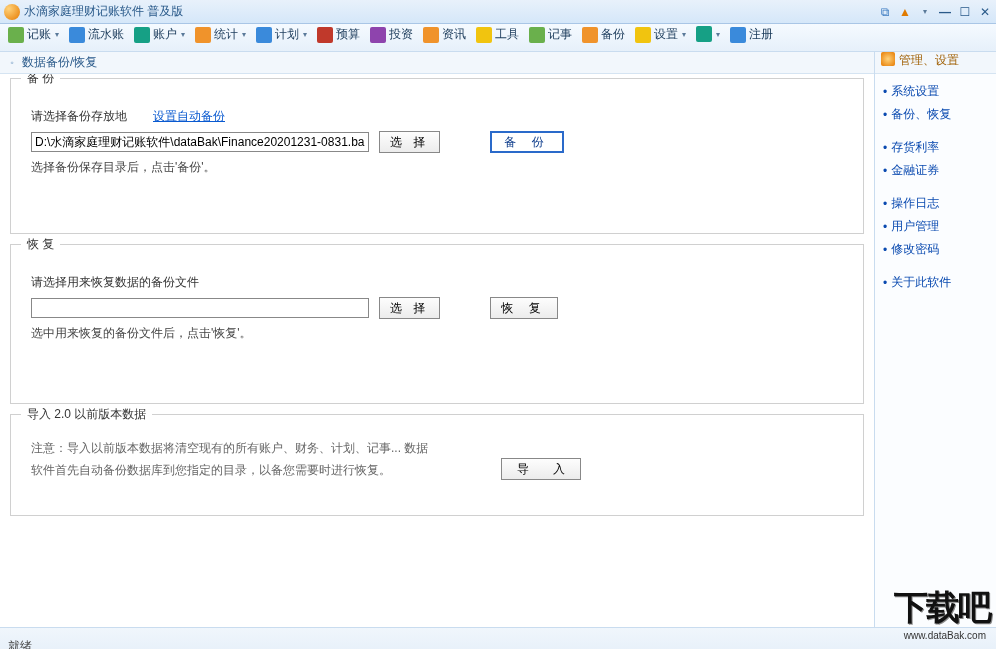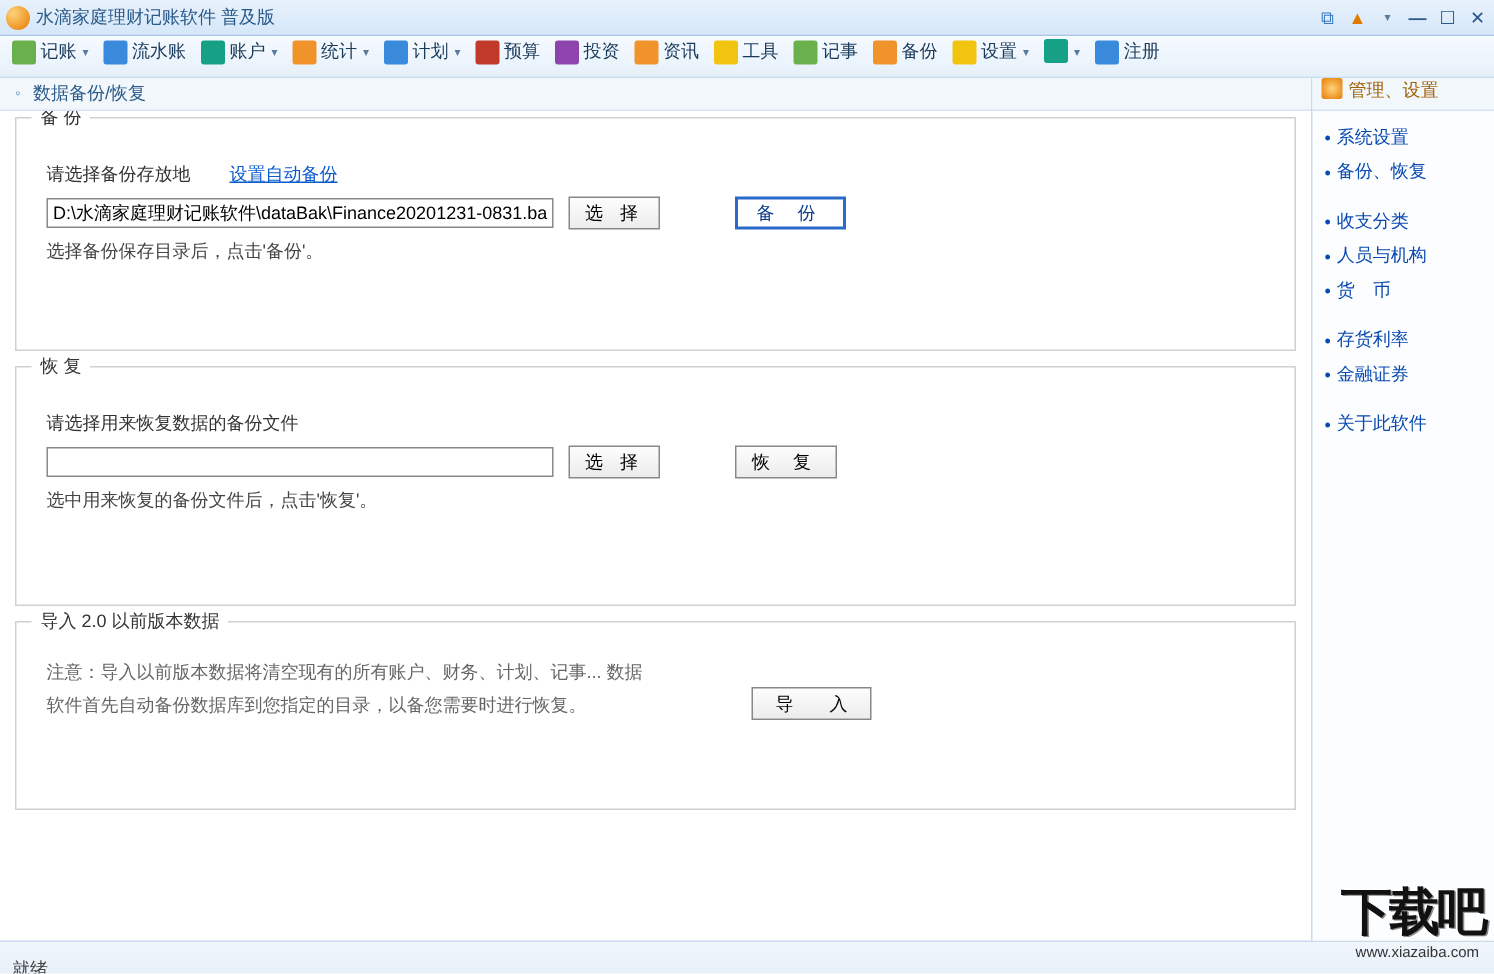--- a/index.html
+++ b/index.html
@@ -36,21 +36,21 @@
 .sidebar-group { margin-bottom: 10px; }
 .sidebar-link { display: flex; align-items: center; gap: 4px; color: #0a4ab0; padding: 3px 0; cursor: pointer; }
 .sidebar-link::before { content: "•"; color: #0a4ab0; }
 .statusbar { height: 38px; background: linear-gradient(#f0f6fc,#e2edf8); border-top: 1px solid #c9dcef; display: flex; align-items: center; padding: 0 8px; color: #444; }
 .watermark { position: absolute; right: 6px; bottom: 18px; font-size: 34px; font-weight: 700; color: #111; font-family: "SimHei", sans-serif; letter-spacing: -2px; text-shadow: 1px 1px #888; pointer-events: none; }
 .watermark-sub { position: absolute; right: 10px; bottom: 8px; font-size: 10px; color: #333; pointer-events: none; }
 .ic-green { background:#6ab04c; } .ic-blue { background:#3a8adb; } .ic-orange { background:#f0932b; } .ic-purple{background:#8e44ad;} .ic-red{background:#c0392b;} .ic-yellow{background:#f1c40f;} .ic-teal{background:#16a085;}
 .ic-box { border-radius: 2px; }
 .p1 { height: 156px; }
 .p2 { height: 160px; }
-.p3 { height: 126px; }
+.p3 { height: 102px; }
 </style>
 </head>
 <body>
 
 <div class="titlebar">
   <span class="app-icon"></span>
   <span class="title">水滴家庭理财记账软件 普及版</span>
   <div class="win-btns">
     <span class="win-icon" style="color:#3a7ac0">⧉</span>
     <span class="win-icon" style="color:#e07a00">▲</span>
@@ -190,44 +190,44 @@
         <div class="sidebar-group">
           <div class="sidebar-link">
             <span>系统设置</span>
           </div>
           <div class="sidebar-link">
             <span>备份、恢复</span>
           </div>
         </div>
         <div class="sidebar-group">
           <div class="sidebar-link">
-            <span>收支分类</span>
-          </div>
-          <div class="sidebar-link">
-            <span>人员与机构</span>
-          </div>
-          <div class="sidebar-link">
-            <span>货　币</span>
-          </div>
-        </div>
-        <div class="sidebar-group">
-          <div class="sidebar-link">
             <span>存货利率</span>
           </div>
           <div class="sidebar-link">
             <span>金融证券</span>
+          </div>
+        </div>
+        <div class="sidebar-group">
+          <div class="sidebar-link">
+            <span>操作日志</span>
+          </div>
+          <div class="sidebar-link">
+            <span>用户管理</span>
+          </div>
+          <div class="sidebar-link">
+            <span>修改密码</span>
           </div>
         </div>
         <div class="sidebar-group">
           <div class="sidebar-link">
             <span>关于此软件</span>
           </div>
         </div>
       </div>
   </div>
 </div>
 
 <div class="statusbar">
   <span>就绪</span>
 </div>
 
 <div class="watermark">下载吧</div>
-<div class="watermark-sub">www.xiazaiba.com</div>
+<div class="watermark-sub">www.dataBak.com</div>
 
 </body></html>

